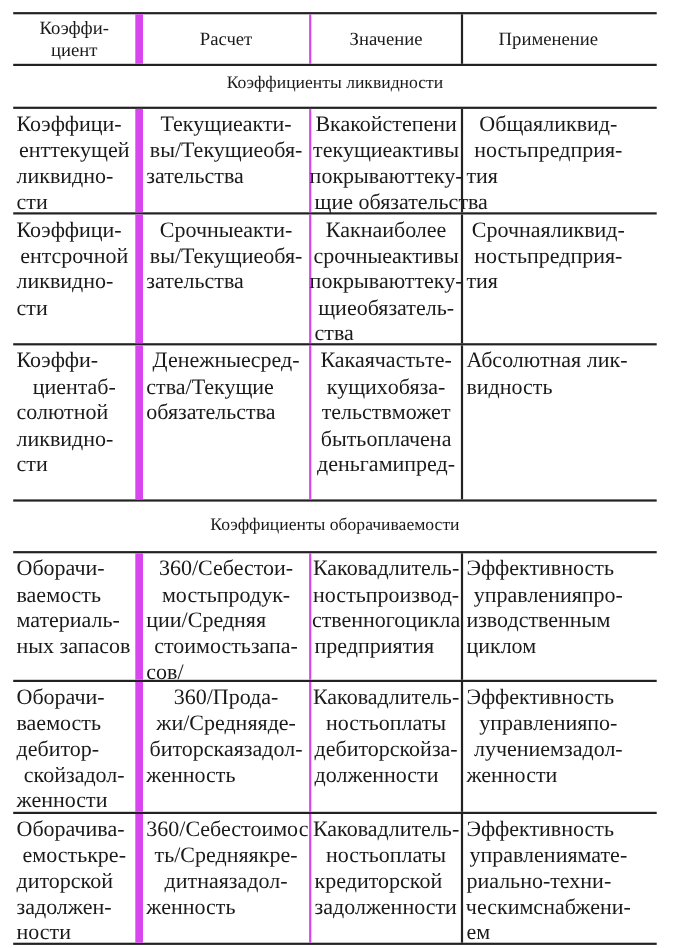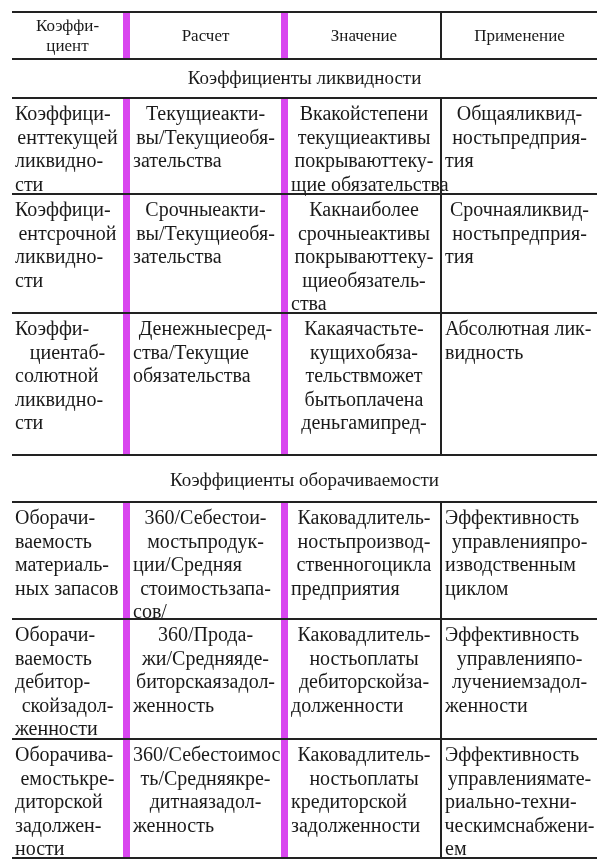--- a/index.html
+++ b/index.html
@@ -5,24 +5,24 @@
   html, body { margin: 0; padding: 0; background: #ffffff; }
   body { width: 613px; height: 862px; position: relative; overflow: hidden;
          font-family: "Liberation Serif", "DejaVu Serif", serif; color: #1a1a1a; }
   .tbl { position: absolute; left: 12px; top: 11px; width: 585px; }
   .hline { position: absolute; left: 0; width: 585px; height: 2px; background: #222; }
   .row { position: absolute; left: 0; width: 585px; display: flex; }
   .cell { box-sizing: border-box; font-size: 20px; line-height: 23.6px; padding: 3px 3px 0 3px;
           text-align: justify; text-align-last: left; hyphens: manual; }
   .c1 { width: 111px; }
   .c2 { width: 158px; border-left: 7px solid #d946ef; }
-  .c3 { width: 159px; border-left: 7px solid #d946ef; }
+  .c3 { width: 138px; border-left: 2px solid #d946ef; }
   .c4 { width: 157px; border-left: 2px solid #222; }
   .hdr .cell { display: flex; align-items: center; justify-content: center; text-align: center; text-align-last: center; line-height: 20px; font-size: 17px; padding: 0 3px; }
-  .section { position: absolute; left: 0; width: 585px; text-align: center; font-size: 19px; }
+  .section { position: absolute; left: 0; width: 585px; text-align: center; font-size: 16px; }
   .line { display: block; white-space: nowrap; }
   .just { display: flex; justify-content: center; }
 </style>
 </head>
 <body>
 
 <div class="tbl">
 
   <div class="hline" style="top:0"></div>
   <div class="hline" style="top:47px"></div>

